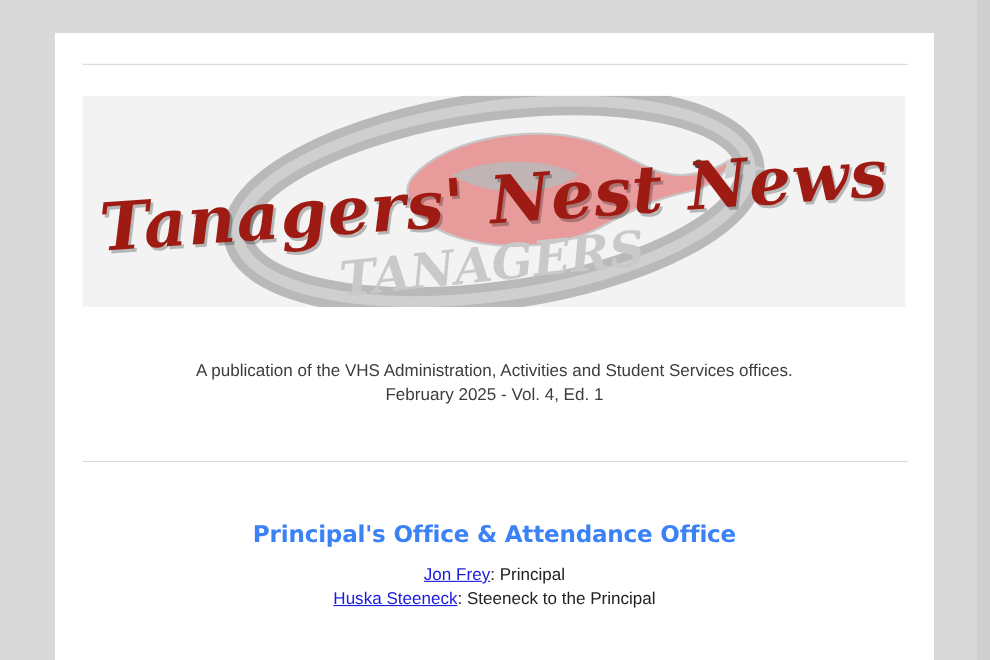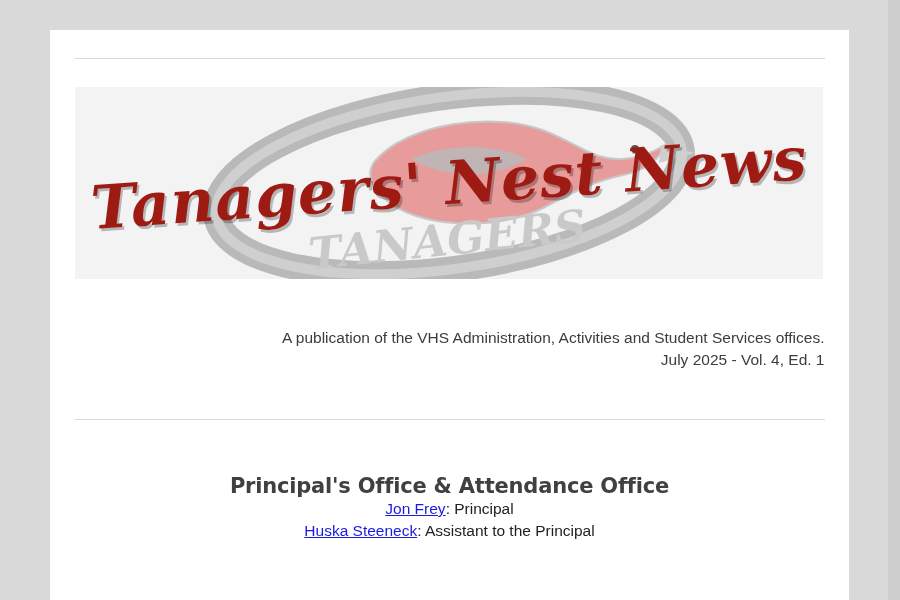--- a/index.html
+++ b/index.html
@@ -83,45 +83,46 @@
     font-style: italic;
     font-weight: bold;
     font-size: 60px;
     letter-spacing: 1px;
     color: #9e1b14;
     text-shadow: 2px 3px 0 rgba(0,0,0,0.25);
     white-space: nowrap;
   }
   .tagline {
     margin-top: 48px;
-    text-align: right;
+    text-align: center;
     color: #3c3c3c;
     font-size: 15.5px;
     line-height: 22px;
   }
   .tagline .line2 {
     display: block;
     margin-top: 0;
   }
   .rule2 {
     border: none;
     border-top: 1px solid #d8d8d8;
     margin: 48px 0 0 0;
     height: 0;
   }
   .section-title {
     margin-top: 54px;
     text-align: center;
     font-family: "DejaVu Sans", sans-serif;
     font-weight: bold;
     font-size: 21px;
-    color: #404040;
+    color: #3b82f6;
     letter-spacing: -0.2px;
   }
   .staff-list {
+    margin-top: 14px;
     text-align: center;
     font-size: 15.5px;
     line-height: 22px;
     color: #222222;
   }
   .staff-list .row {
     display: block;
     margin-bottom: 0px;
   }
   .staff-list a {
@@ -156,31 +157,31 @@
 
           <circle cx="560" cy="62" r="4" fill="#555"></circle>
 
           <text x="374" y="168" text-anchor="middle" font-family="DejaVu Serif, serif" font-style="italic" font-weight="bold" font-size="44" fill="#c9c9c9" transform="rotate(-6 374 168)">TANAGERS</text>
         </svg>
         <div class="wordmark">Tanagers' Nest News</div>
       </div>
 
       <div class="tagline">
         <span>A publication of the VHS Administration, Activities and Student Services offices.</span>
-        <span class="line2">July 2025 - Vol. 4, Ed. 1</span>
+        <span class="line2">February 2025 - Vol. 4, Ed. 1</span>
       </div>
 
       <hr class="rule2">
 
       <div class="section-title">Principal's Office &amp; Attendance Office</div>
 
       <div class="staff-list">
         <span class="row">
           <a href="#">Jon Frey</a><span>: Principal</span>
         </span>
         <span class="row">
-          <a href="#">Huska Steeneck</a><span>: Assistant to the Principal</span>
+          <a href="#">Huska Steeneck</a><span>: Steeneck to the Principal</span>
         </span>
       </div>
 
     </div>
   </div>
 </div>
 
 </body></html>

